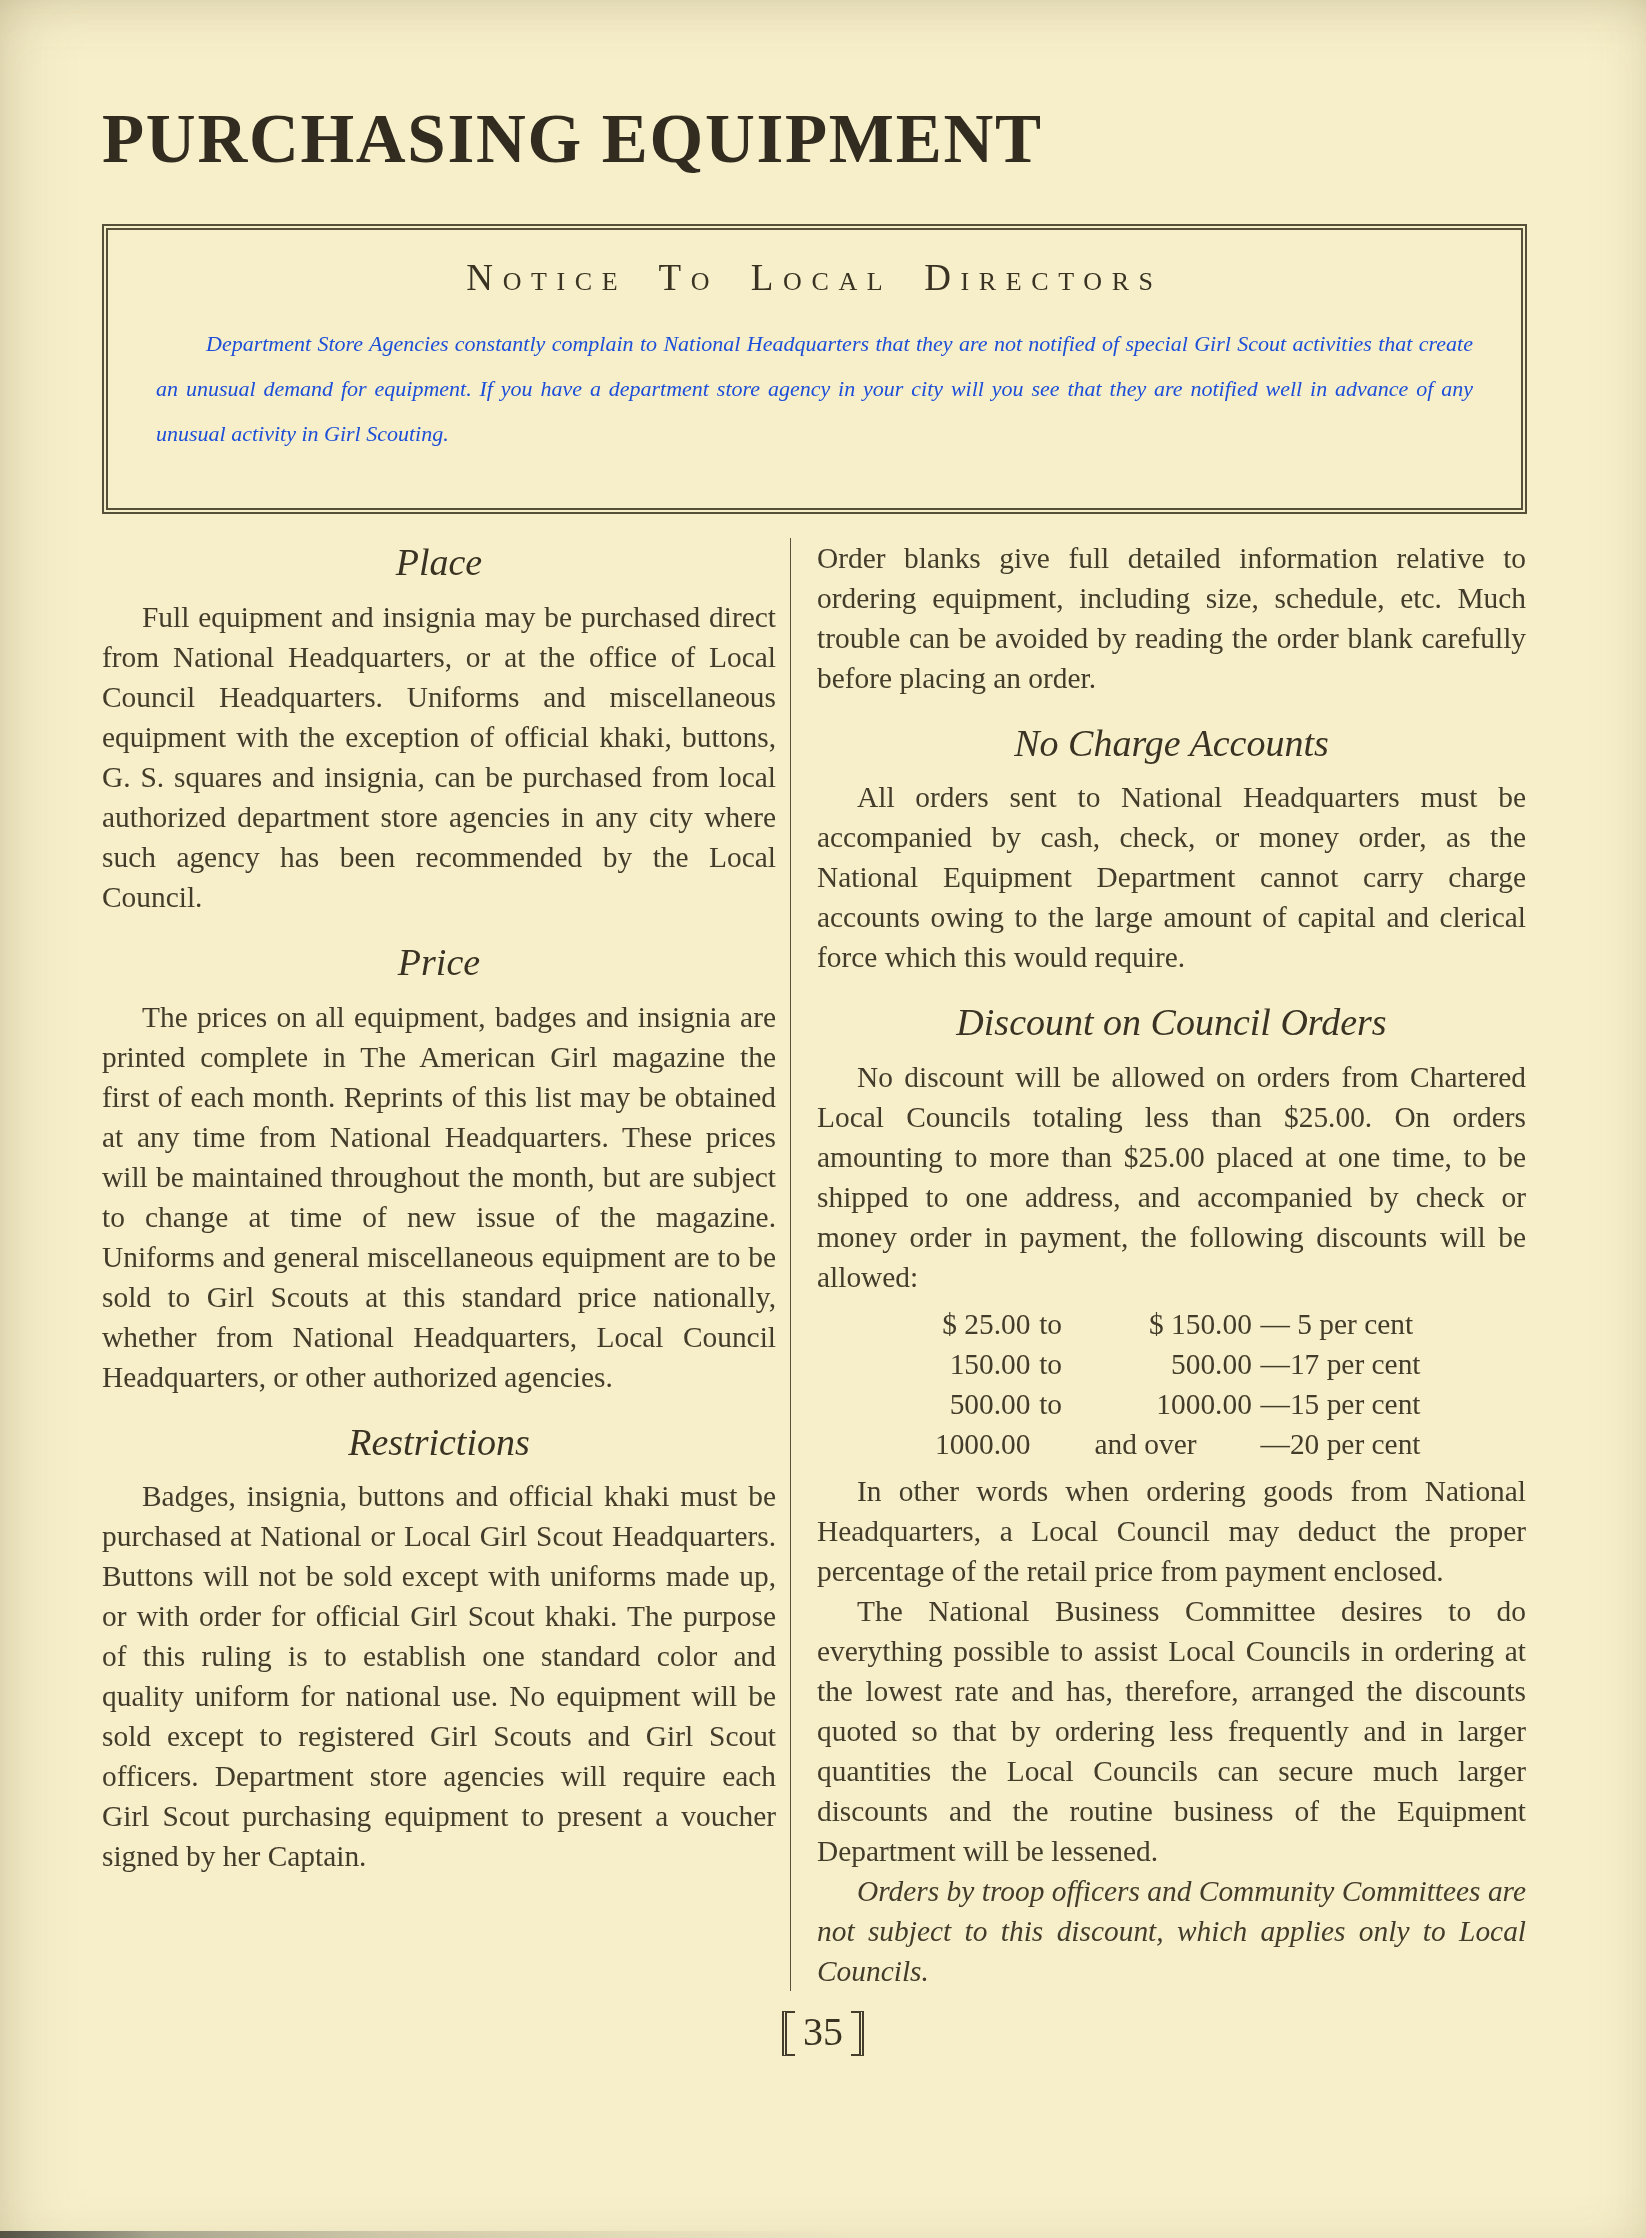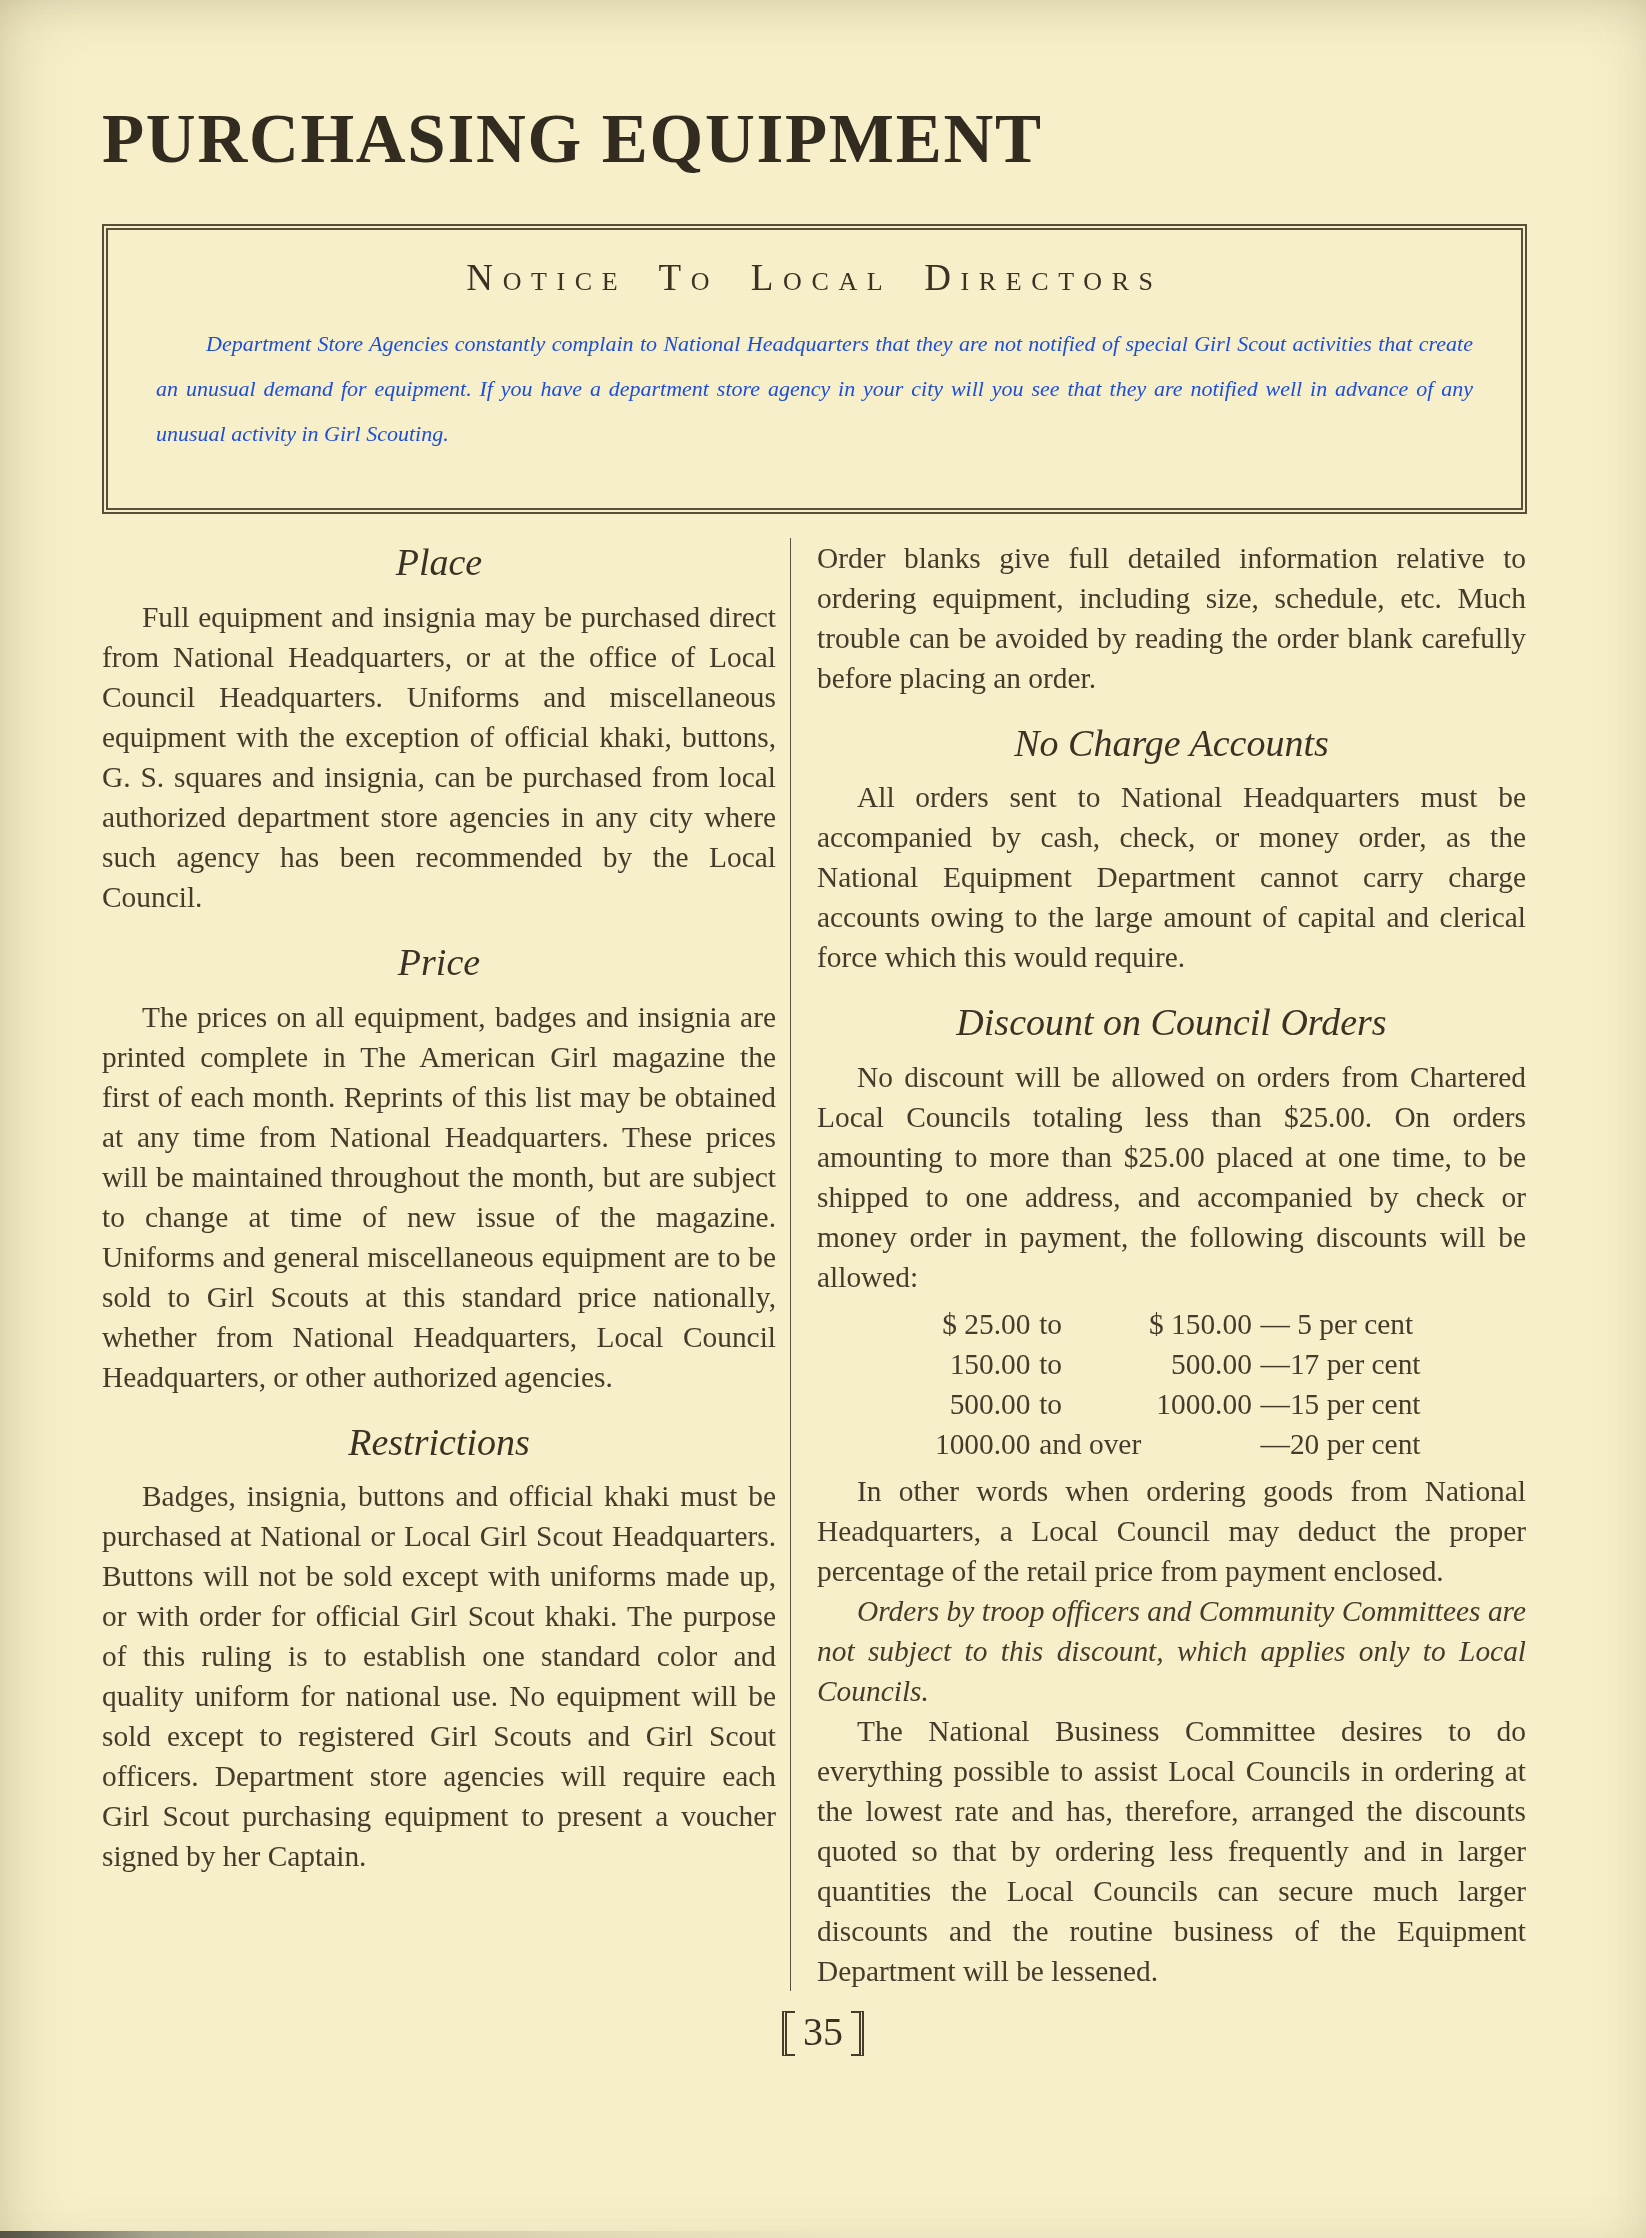--- a/index.html
+++ b/index.html
@@ -107,21 +107,21 @@
   .drow {
     display: grid;
     grid-template-columns: 134px 57px 147px 186px;
     column-gap: 8.7px;
     line-height: 40px;
   }
   .drow .c1 { grid-column: 1; text-align: right; }
   .drow .c2 { grid-column: 2; text-align: left; }
   .drow .c3 { grid-column: 3; text-align: right; }
   .drow .c4 { grid-column: 4; text-align: left; font-family: Liberation Serif, serif; }
-  .drow-last .c2 { grid-column: 2 / 4; }
+  .drow-last .c2 { grid-column: 2 / 4; text-align: center; }
   
   .page-number-wrap {
     position: absolute;
     top: 2011px;
     left: 0;
     width: 1646px;
     text-align: center;
   }
   .page-number {
     display: inline-flex;
@@ -236,22 +236,22 @@
           </div>
           <div class="drow drow-last">
             <span class="c1">1000.00</span>
             <span class="c2">and over</span>
 
             <span class="c4">—20 per cent</span>
           </div>
         </div>
 
         <p class="para">In other words when ordering goods from National Headquarters, a Local Council may deduct the proper percentage of the retail price from payment enclosed.</p>
+        <p class="para">The National Business Committee desires to do everything possible to assist Local Councils in ordering at the lowest rate and has, therefore, arranged the discounts quoted so that by ordering less frequently and in larger quantities the Local Councils can secure much larger discounts and the routine business of the Equipment Department will be lessened.</p>
         <p class="para para-italic">Orders by troop officers and Community Committees are not subject to this discount, which applies only to Local Councils.</p>
-        <p class="para">The National Business Committee desires to do everything possible to assist Local Councils in ordering at the lowest rate and has, therefore, arranged the discounts quoted so that by ordering less frequently and in larger quantities the Local Councils can secure much larger discounts and the routine business of the Equipment Department will be lessened.</p>
       </div>
     </div>
 
   </div>
 </div>
 
 <div class="page-number-wrap">
   <span class="page-number">
     <span class="bracket bracket-left"></span>
     <span class="page-number-digits">35</span>

